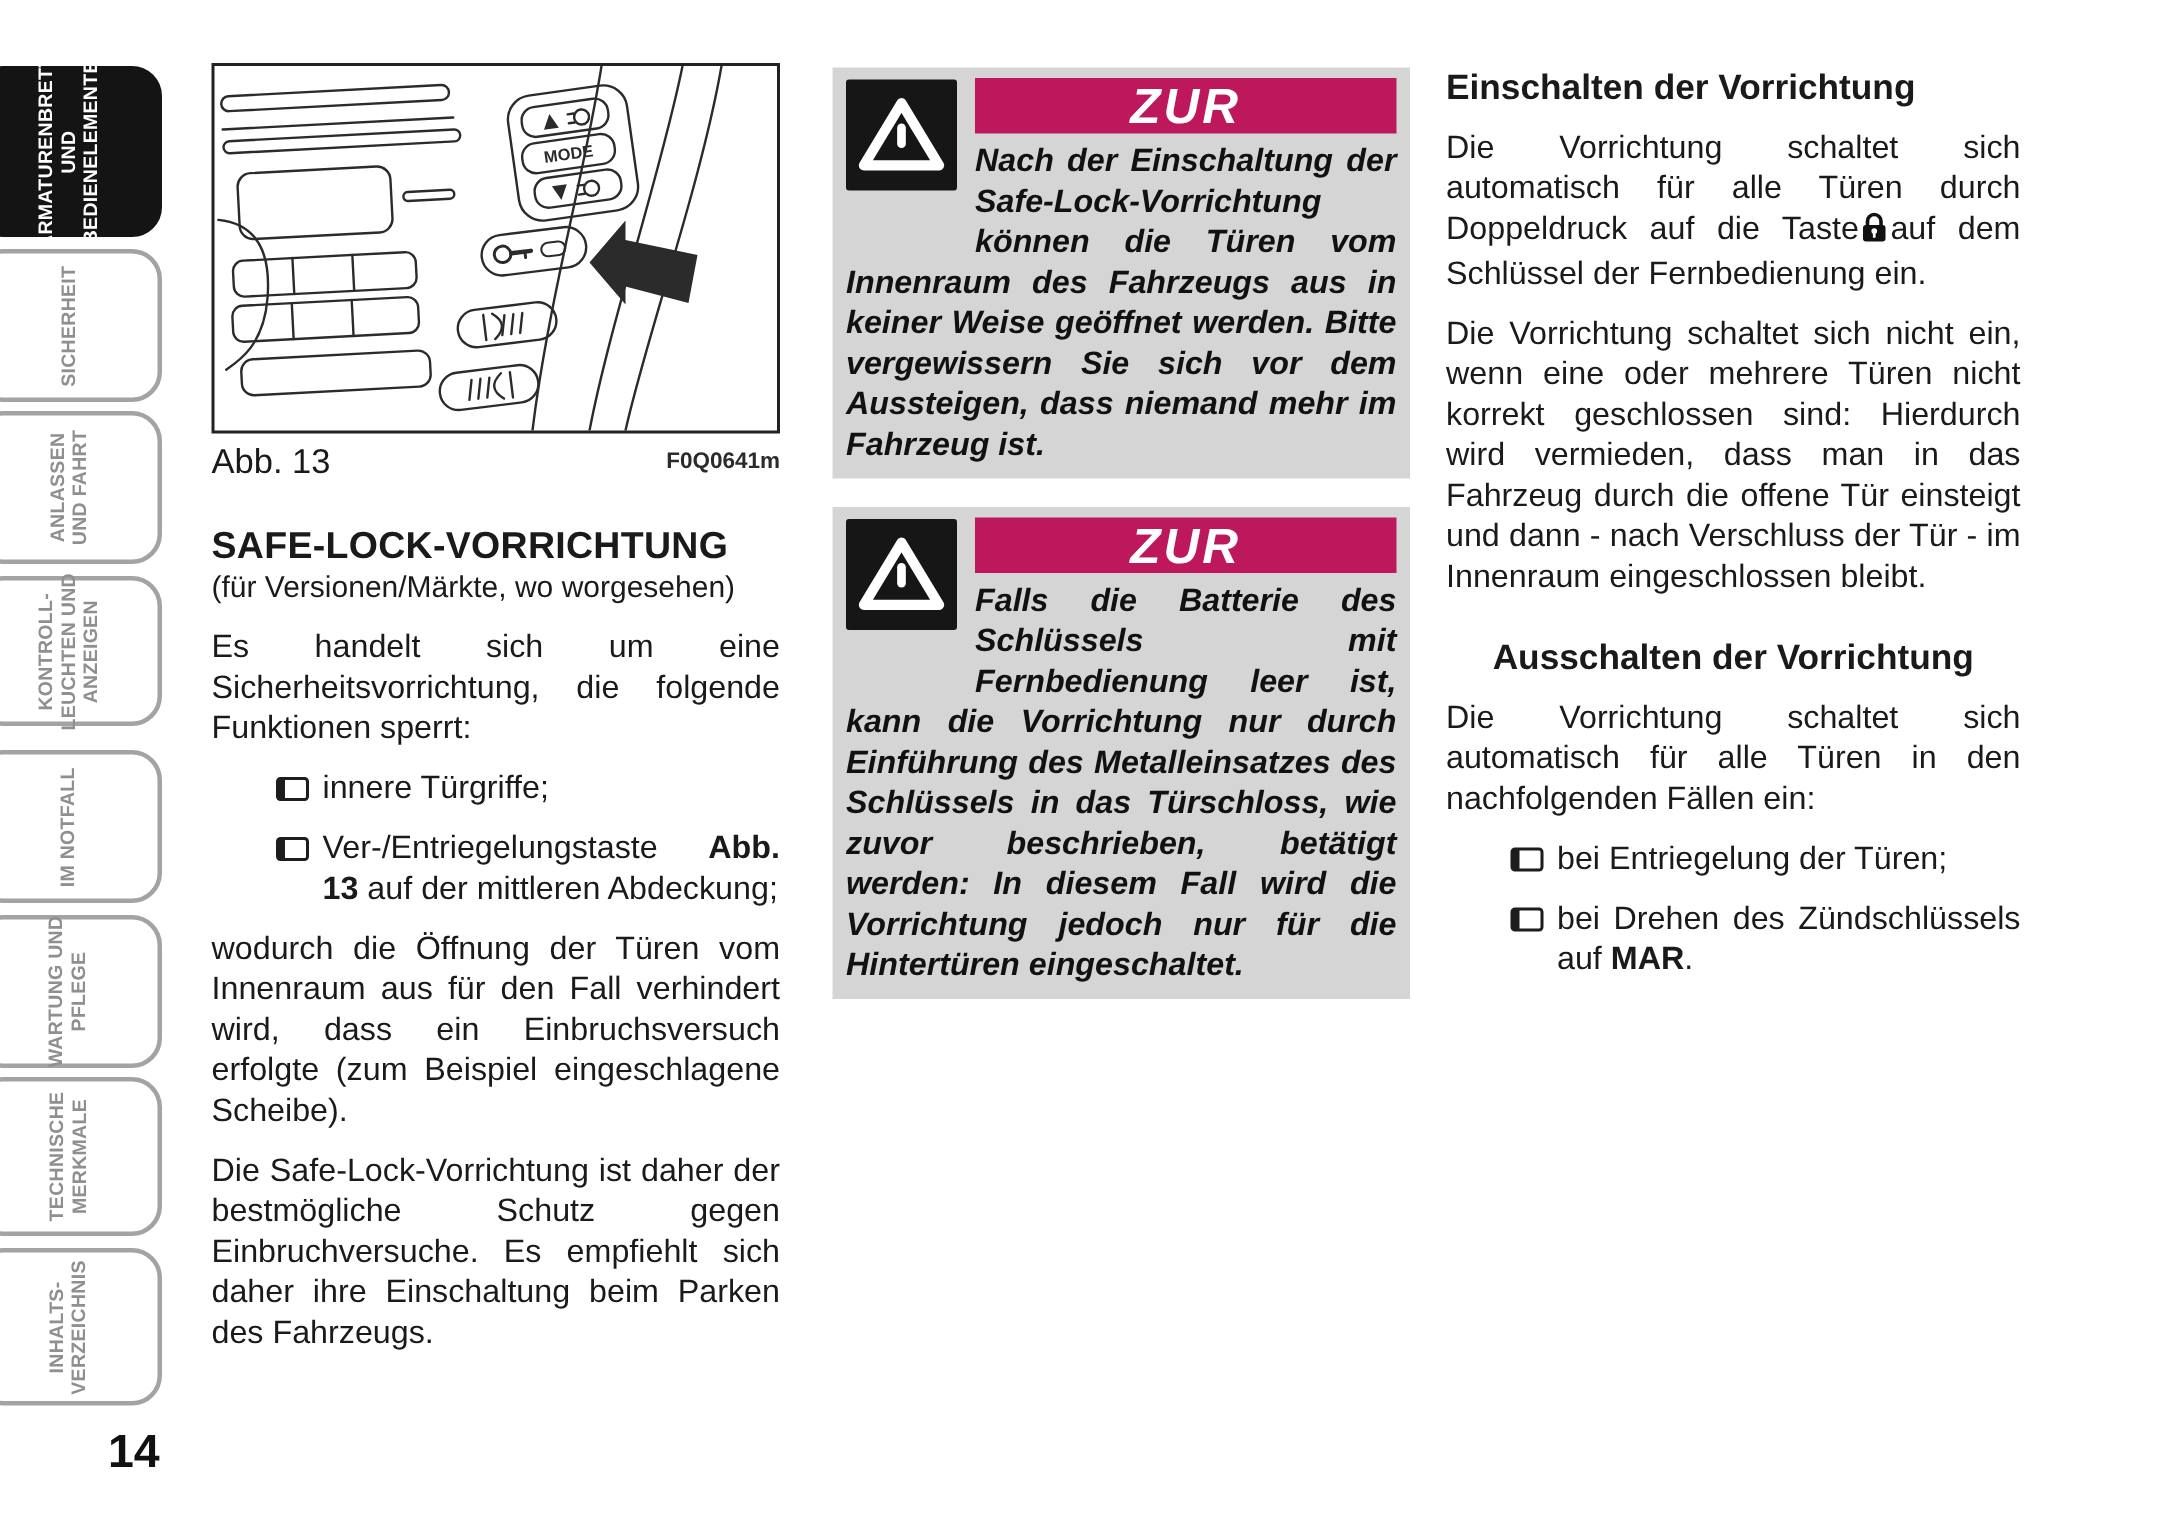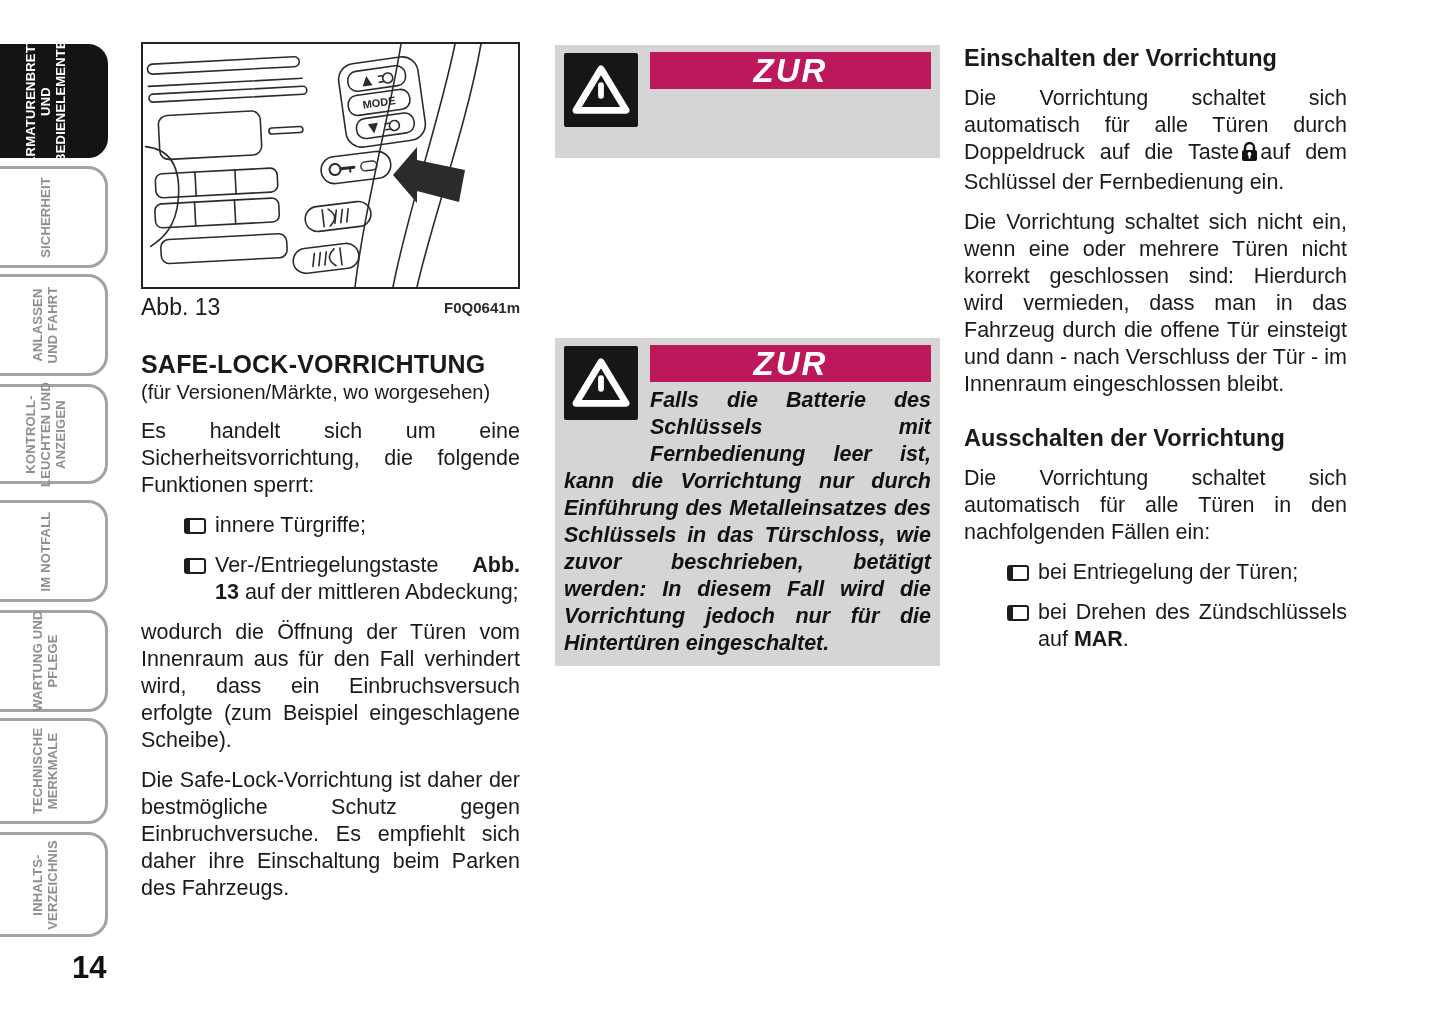--- a/index.html
+++ b/index.html
@@ -85,21 +85,21 @@
     font-size: 21.5px;
     line-height: 27px;
     text-align: justify;
     margin: 0 0 13px 0;
   }
   .h-section {
     font-size: 23.5px;
     font-weight: bold;
     margin: 0 0 13px 0;
   }
-  .h-section.spaced { margin-top: 27px; }
+  .h-section.spaced { margin-top: 27px; text-align: center; }
 
   .bullet {
     display: flex;
     margin: 0 0 13px 0;
     padding-left: 43px;
   }
   .bullet-square {
     flex: 0 0 auto;
     width: 14px;
     height: 12px;
@@ -307,20 +307,21 @@
   </div>
 
   <div class="warnbox first">
     <div class="warn-icon">
       <svg width="58" height="54" viewBox="0 0 60 56">
         <path d="M30 6 L56 49 H4 Z" fill="none" stroke="#ffffff" stroke-width="7" stroke-linejoin="round"></path>
         <rect x="27" y="20" width="6" height="17" rx="3" fill="#ffffff"></rect>
       </svg>
     </div>
     <div class="warn-title">ZUR BEACHTUNG</div>
+    <p class="warn-text">Nach der Einschaltung der Safe-Lock-Vorrichtung können die Türen vom Innenraum des Fahrzeugs aus in keiner Weise geöffnet werden. Bitte vergewissern Sie sich vor dem Aussteigen, dass niemand mehr im Fahrzeug ist.</p>
   </div>
 
   <div class="warnbox second">
     <div class="warn-icon">
       <svg width="58" height="54" viewBox="0 0 60 56">
         <path d="M30 6 L56 49 H4 Z" fill="none" stroke="#ffffff" stroke-width="7" stroke-linejoin="round"></path>
         <rect x="27" y="20" width="6" height="17" rx="3" fill="#ffffff"></rect>
       </svg>
     </div>
     <div class="warn-title">ZUR BEACHTUNG</div>

